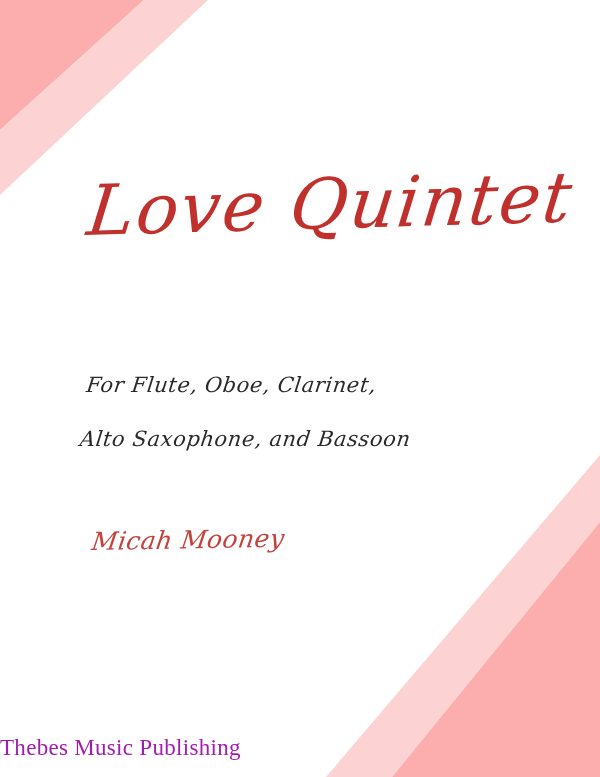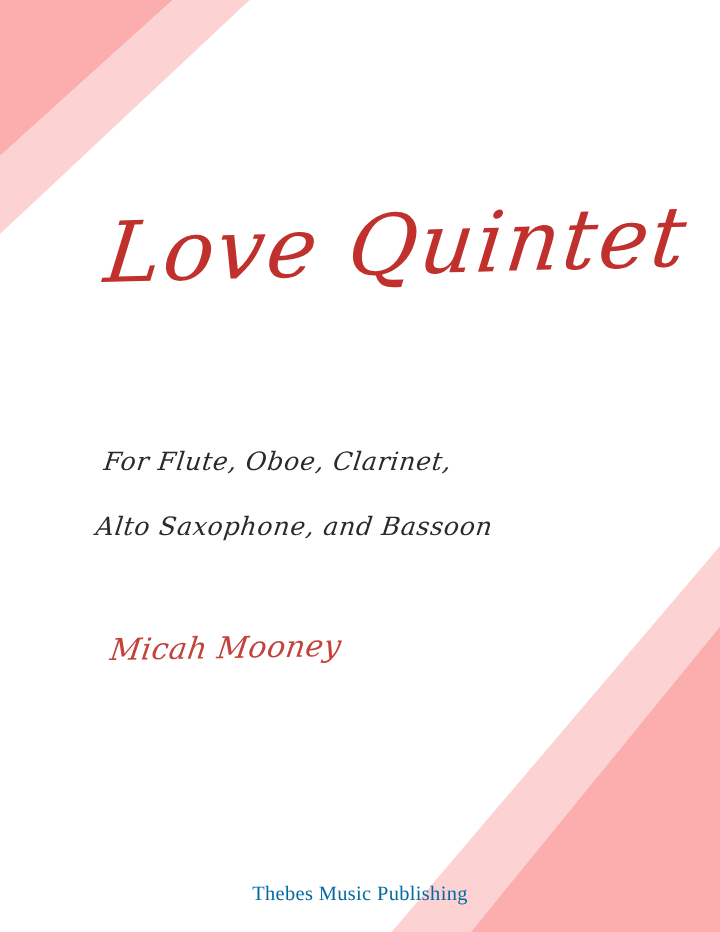--- a/index.html
+++ b/index.html
@@ -87,24 +87,23 @@
     transform: skewX(-9deg) rotate(-1deg);
     transform-origin: left center;
     white-space: nowrap;
   }
 
   .publisher {
     position: absolute;
     left: 0;
     top: 735px;
     width: 600px;
-    text-align: center;
-    color: #0369a1;
+    color: #a21caf;
     font-family: "Liberation Serif", serif;
-    font-size: 17px;
+    font-size: 23px;
     letter-spacing: 0.3px;
   }
 </style>
 </head>
 <body>
 
 <div id="page">
 
   <svg class="corner-svg" viewBox="0 0 600 777" preserveAspectRatio="none">
 

